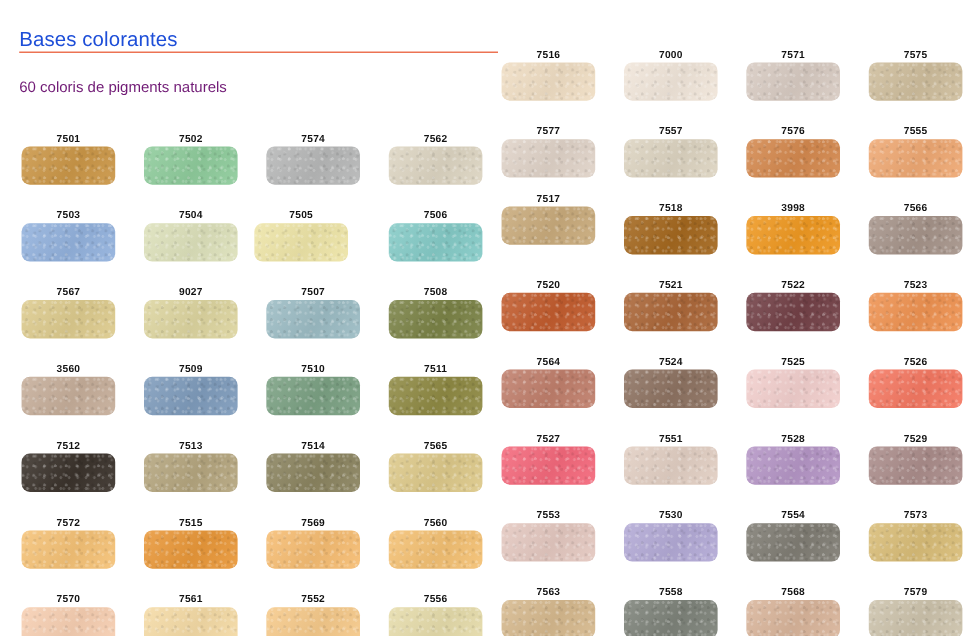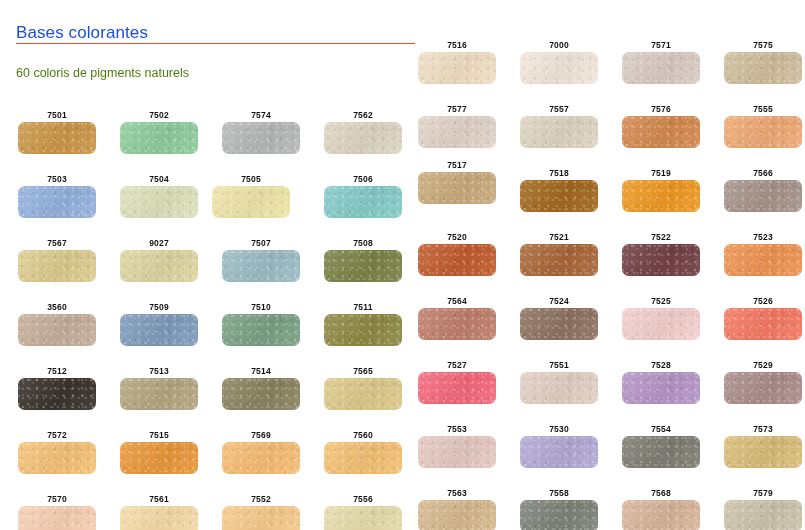--- a/index.html
+++ b/index.html
@@ -40,21 +40,21 @@
     width: 399px;
     height: 1px;
     background: #e8512a;
   }
   .subtitle {
     position: absolute;
     left: 16px;
     top: 66px;
     font-size: 12.5px;
     font-weight: 400;
-    color: #4d7c0f;
+    color: #701a75;
     white-space: nowrap;
   }
 
   
   .grid {
     position: absolute;
   }
   #grid-left  { left: 0px;   top: 0px; }
   #grid-right { left: 0px;   top: 0px; }
 
@@ -265,21 +265,21 @@
       </div>
       <div class="swatch-cell" style="left: 418px; top: 160px;">
         <div class="swatch-code">7517</div>
         <div class="swatch-chip" style="background: rgb(201, 171, 124);"></div>
       </div>
       <div class="swatch-cell" style="left: 520px; top: 168px;">
         <div class="swatch-code">7518</div>
         <div class="swatch-chip" style="background: rgb(164, 104, 31);"></div>
       </div>
       <div class="swatch-cell" style="left: 622px; top: 168px;">
-        <div class="swatch-code">7519</div>
+        <div class="swatch-code">3998</div>
         <div class="swatch-chip" style="background: rgb(239, 153, 34);"></div>
       </div>
       <div class="swatch-cell" style="left: 724px; top: 168px;">
         <div class="swatch-code">7566</div>
         <div class="swatch-chip" style="background: rgb(166, 148, 138);"></div>
       </div>
       <div class="swatch-cell" style="left: 418px; top: 232px;">
         <div class="swatch-code">7520</div>
         <div class="swatch-chip" style="background: rgb(194, 92, 46);"></div>
       </div>

